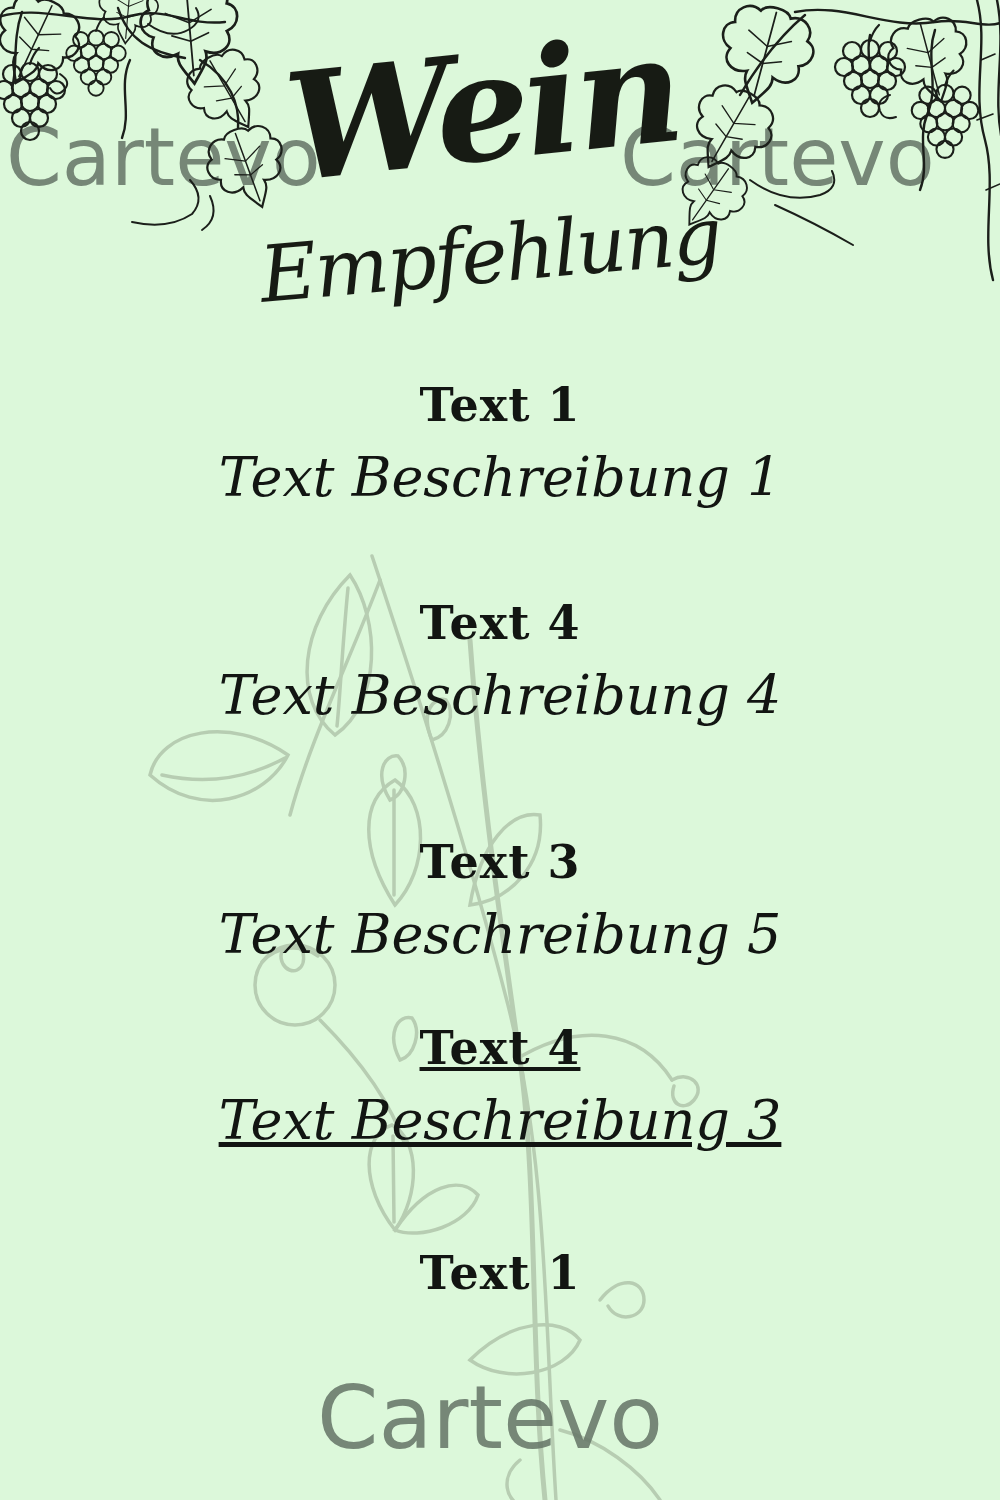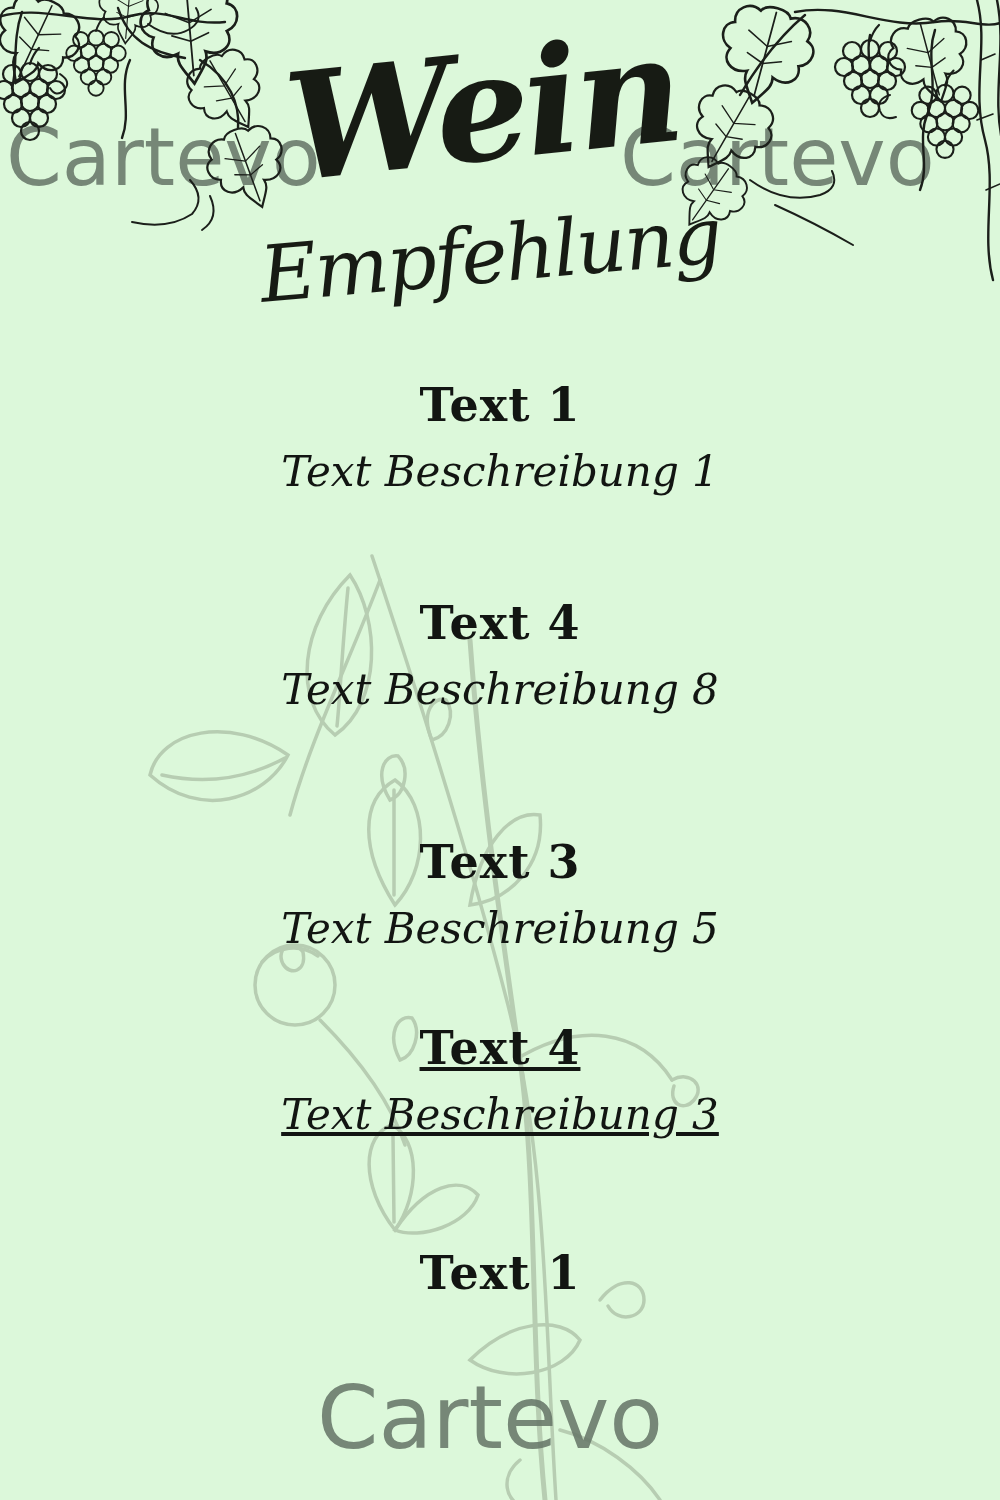--- a/index.html
+++ b/index.html
@@ -36,21 +36,21 @@
     transform:translateX(-50%) rotate(-5deg);
     font-style:italic;font-weight:400;
     font-size:78px;line-height:1;letter-spacing:-2px;
     color:#171b14;white-space:nowrap;
   }
   .entry{
     position:absolute;z-index:5;left:0;width:100%;
     text-align:center;color:#121512;
   }
   .entry-title{font-weight:700;font-size:46px;line-height:1;letter-spacing:1px;}
-  .entry-desc{margin-top:23px;font-style:italic;font-weight:400;font-size:42px;line-height:1;}
+  .entry-desc{margin-top:23px;font-style:italic;font-weight:400;font-size:54px;line-height:1;}
   .e1{top:382px;} .e2{top:600px;} .e3{top:815px;margin-top:24px;} .e4{top:1025px;text-decoration:underline;} .e5{top:1250px;}
 </style>
 </head>
 <body>
 
 <div class="page">
 
   <svg class="sprig" width="1000" height="1500" viewBox="0 0 1000 1500" fill="none" stroke="#b7cdb2" stroke-width="3.5" stroke-linecap="round">
     <g>
       <path d="M372,556 C420,700 468,850 508,1005 C548,1165 545,1330 556,1500"></path>
@@ -196,21 +196,21 @@
 
   <div class="script-title">Wein</div>
   <div class="script-subtitle">Empfehlung</div>
 
   <div class="entry e1">
     <div class="entry-title">Text 1</div>
     <div class="entry-desc">Text Beschreibung 1</div>
   </div>
   <div class="entry e2">
     <div class="entry-title">Text 4</div>
-    <div class="entry-desc">Text Beschreibung 8</div>
+    <div class="entry-desc">Text Beschreibung 4</div>
   </div>
   <div class="entry e3">
     <div class="entry-title">Text 3</div>
     <div class="entry-desc">Text Beschreibung 5</div>
   </div>
   <div class="entry e4">
     <div class="entry-title">Text 4</div>
     <div class="entry-desc">Text Beschreibung 3</div>
   </div>
   <div class="entry e5">

